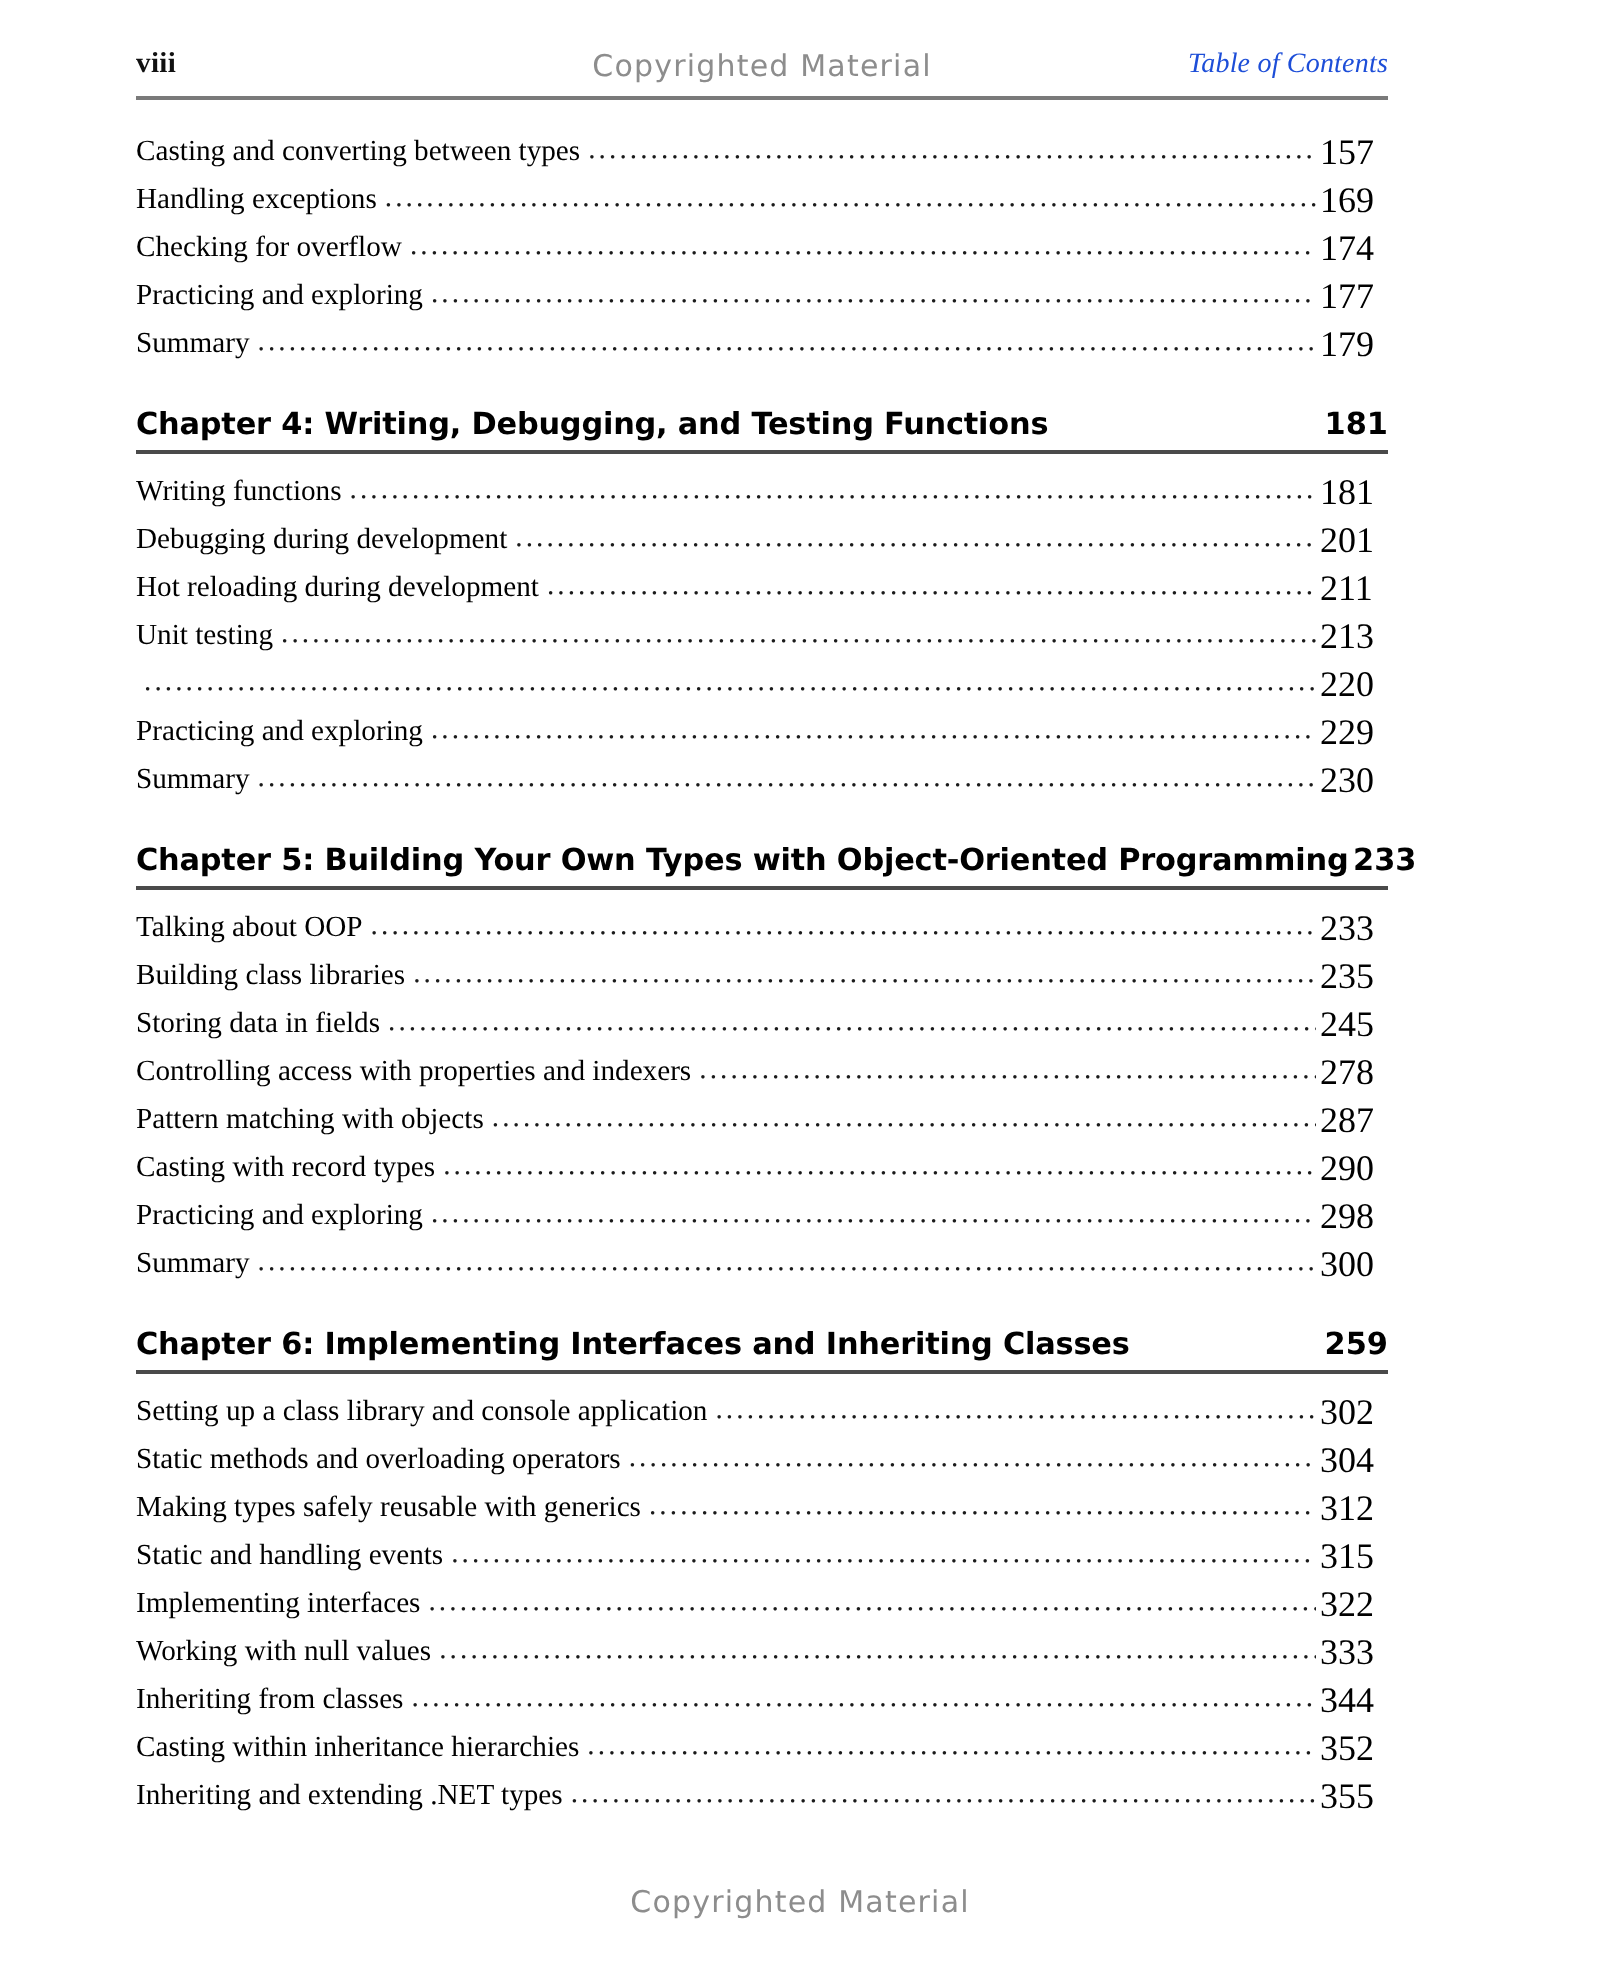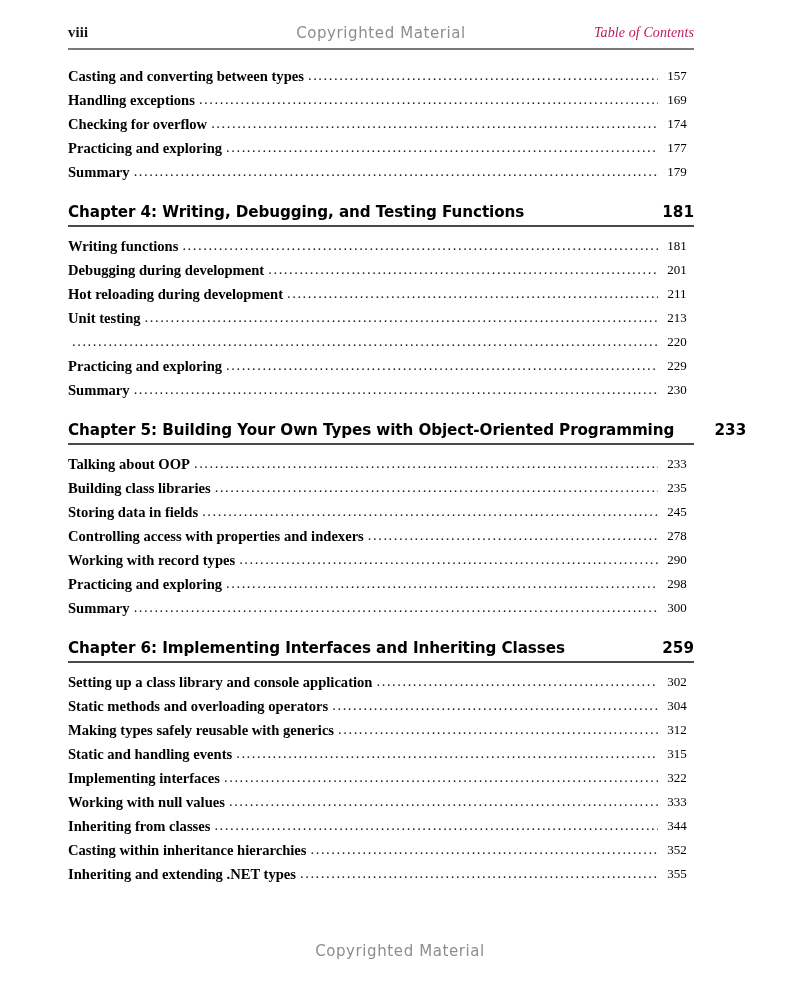--- a/index.html
+++ b/index.html
@@ -47,21 +47,21 @@
     color: #8d8d8d;
     letter-spacing: 0.6px;
     position: absolute;
     left: 0; right: 0;
     text-align: center;
   }
   .runhead-right {
     font-family: "Liberation Serif", serif;
     font-style: italic;
     font-size: 14px;
-    color: #be185d;
+    color: #1d4ed8;
     letter-spacing: 0.1px;
   }
   .head-rule {
     position: absolute;
     left: 68px;
     top: 48px;
     width: 626px;
     height: 2px;
     background: #7a7a7a;
   }
@@ -77,21 +77,20 @@
   
   .chapter {
     margin-top: 21px;
     margin-bottom: 2px;
   }
   .chapter-row {
     display: flex;
     align-items: baseline;
     justify-content: space-between;
     padding-bottom: 4px;
-    gap: 38px;
   }
   .chapter-title {
     font-family: "DejaVu Sans", sans-serif;
     font-weight: bold;
     font-size: 15.2px;
     color: #000000;
     letter-spacing: -0.1px;
     white-space: nowrap;
   }
   .chapter-page {
@@ -116,44 +115,43 @@
     height: 24px;
     overflow: hidden;
   }
   .entry-title {
     font-family: "Liberation Serif", serif;
     font-size: 14.6px;
     color: #000000;
     white-space: nowrap;
     flex: 0 0 auto;
     line-height: 20px;
-    font-weight: bold;
   }
   .leader {
     flex: 1 1 auto;
     overflow: hidden;
     white-space: nowrap;
     margin: 0 2px 0 4px;
     font-family: "Liberation Serif", serif;
     font-size: 14.6px;
     color: #1a1a1a;
     letter-spacing: 1.55px;
     line-height: 20px;
     position: relative;
     top: -1px;
   }
   .leader::after {
     content: "......................................................................................................................................................";
   }
   .entry-page {
     font-family: "Liberation Serif", serif;
-    font-size: 13px;
+    font-size: 18px;
     color: #000000;
     flex: 0 0 34px;
-    text-align: center;
+    text-align: left;
     line-height: 20px;
   }
 
   
   .watermark-bottom {
     position: absolute;
     left: 0;
     top: 942px;
     width: 800px;
     text-align: center;
@@ -263,21 +261,26 @@
             <span class="entry-title">Storing data in fields</span>
             <span class="leader"></span>
             <span class="entry-page">245</span>
           </div>
           <div class="entry">
             <span class="entry-title">Controlling access with properties and indexers</span>
             <span class="leader"></span>
             <span class="entry-page">278</span>
           </div>
           <div class="entry">
-            <span class="entry-title">Working with record types</span>
+            <span class="entry-title">Pattern matching with objects</span>
+            <span class="leader"></span>
+            <span class="entry-page">287</span>
+          </div>
+          <div class="entry">
+            <span class="entry-title">Casting with record types</span>
             <span class="leader"></span>
             <span class="entry-page">290</span>
           </div>
           <div class="entry">
             <span class="entry-title">Practicing and exploring</span>
             <span class="leader"></span>
             <span class="entry-page">298</span>
           </div>
           <div class="entry">
             <span class="entry-title">Summary</span>

